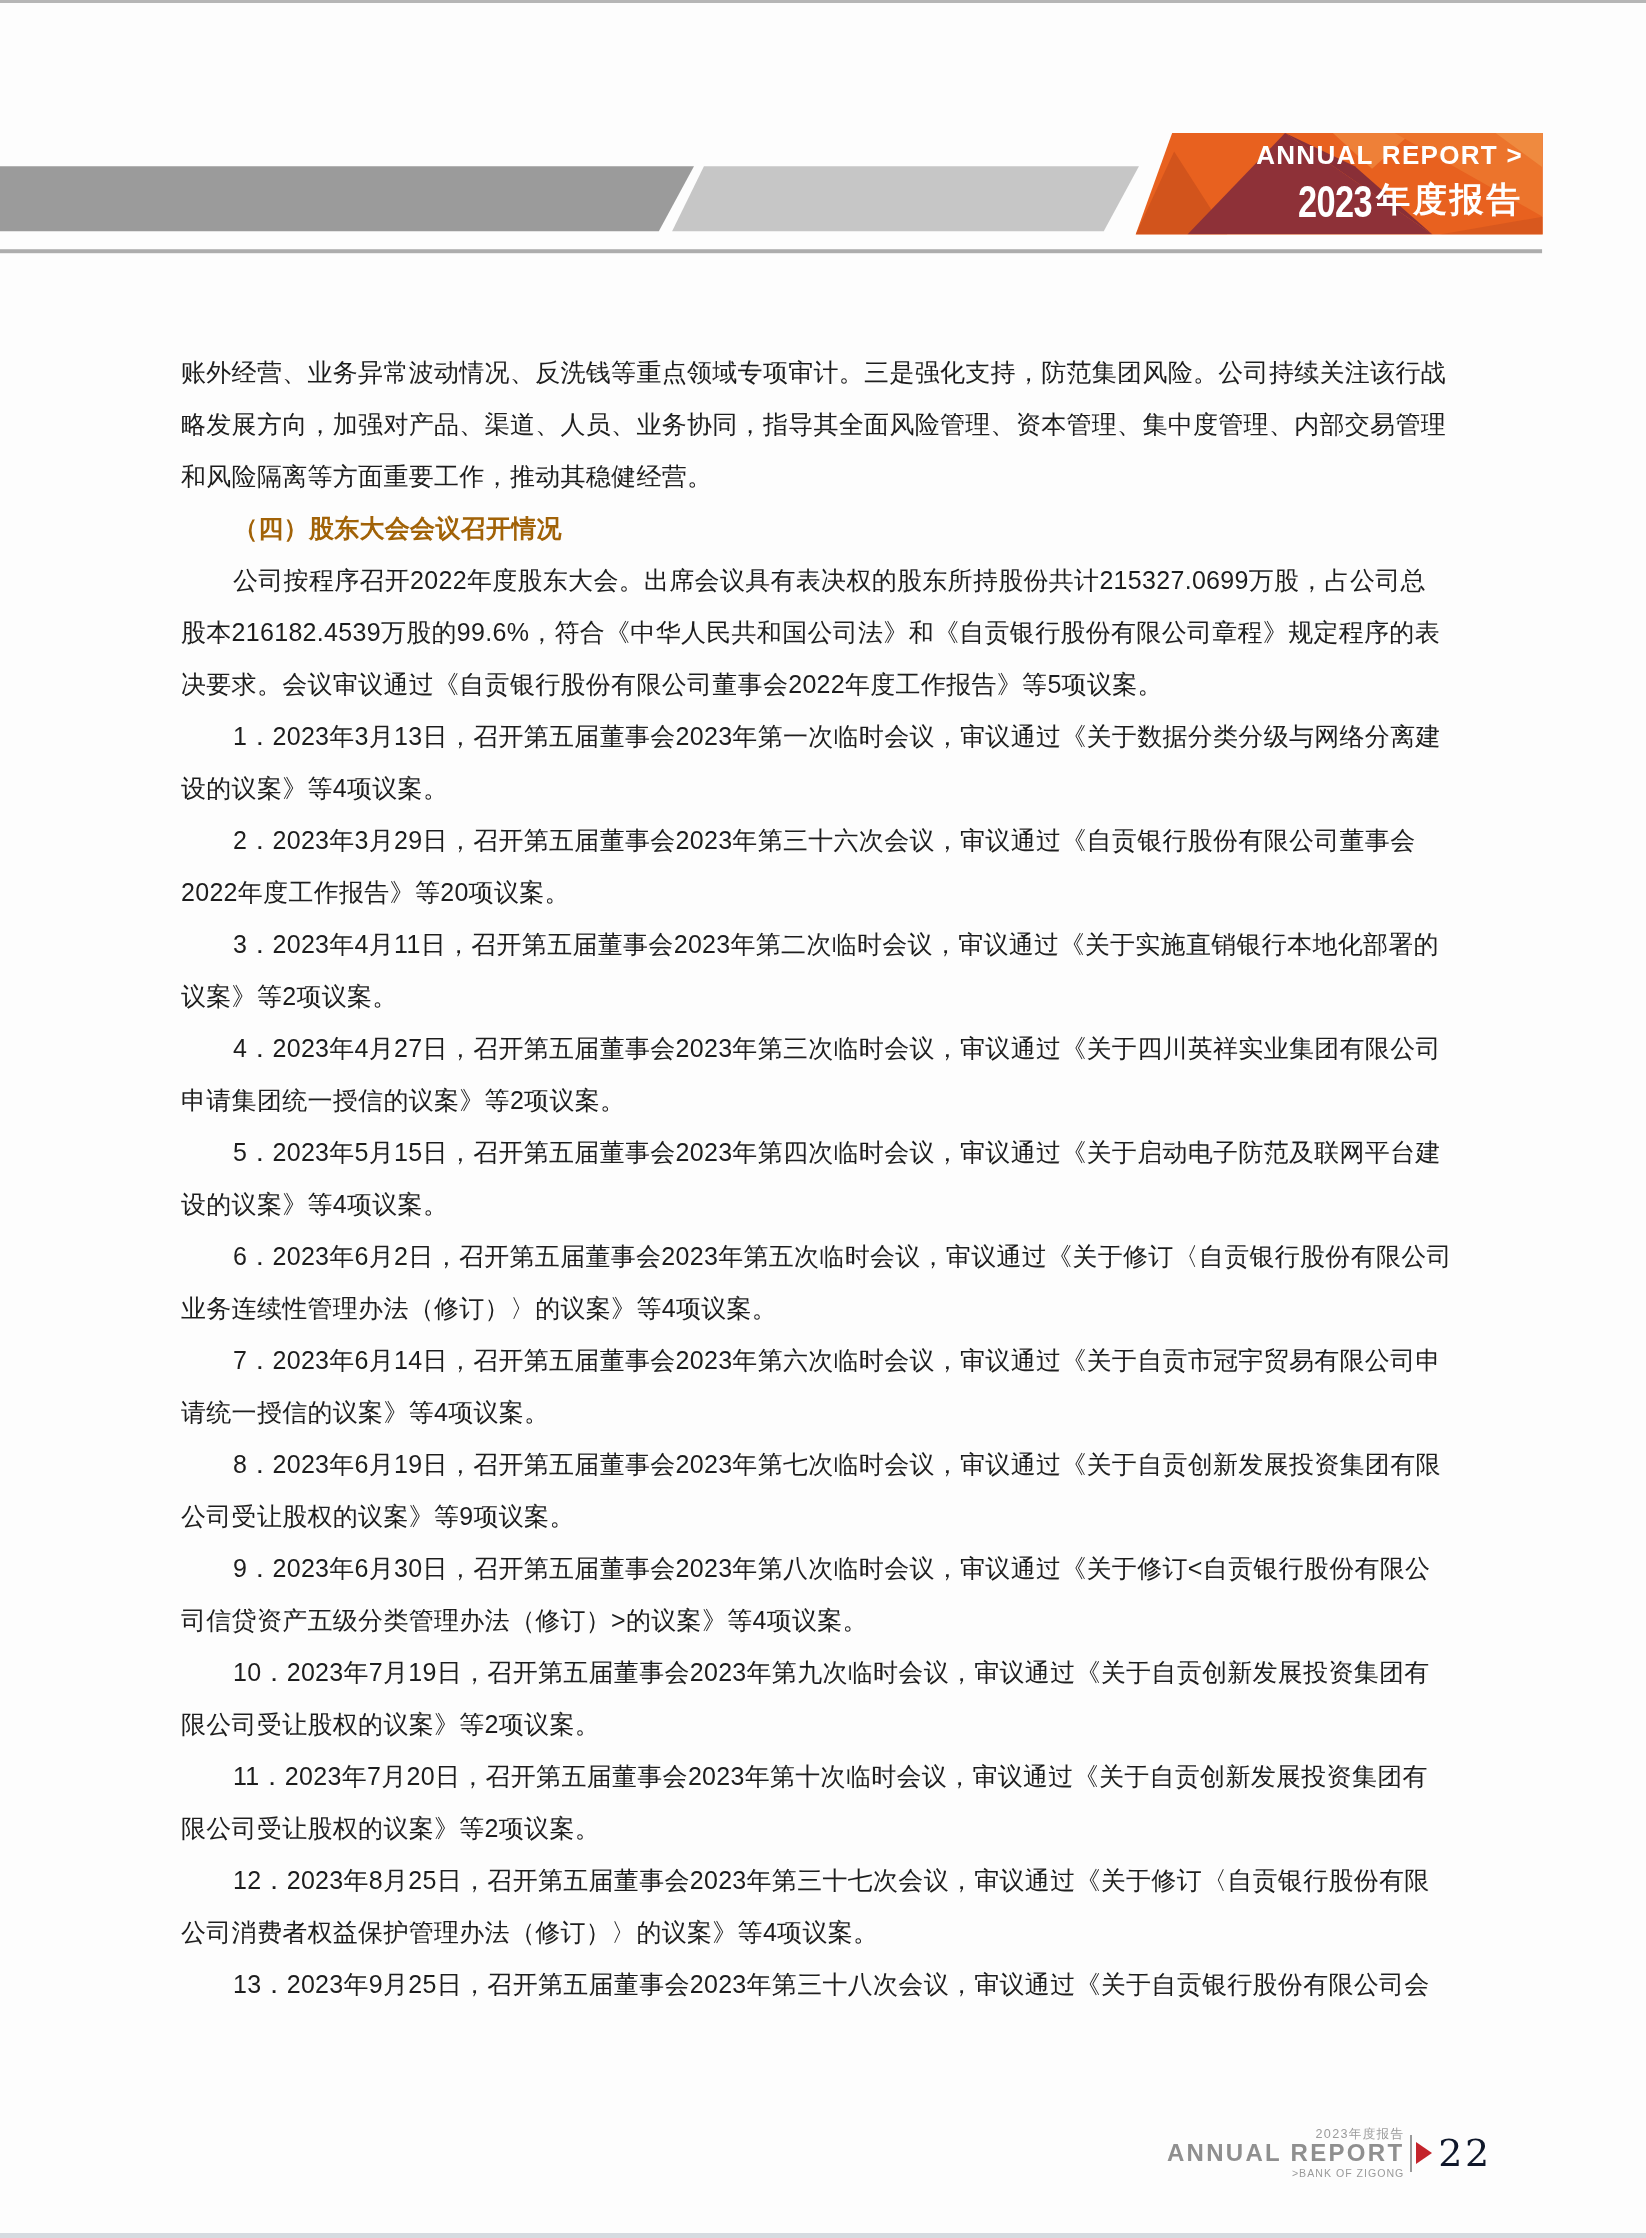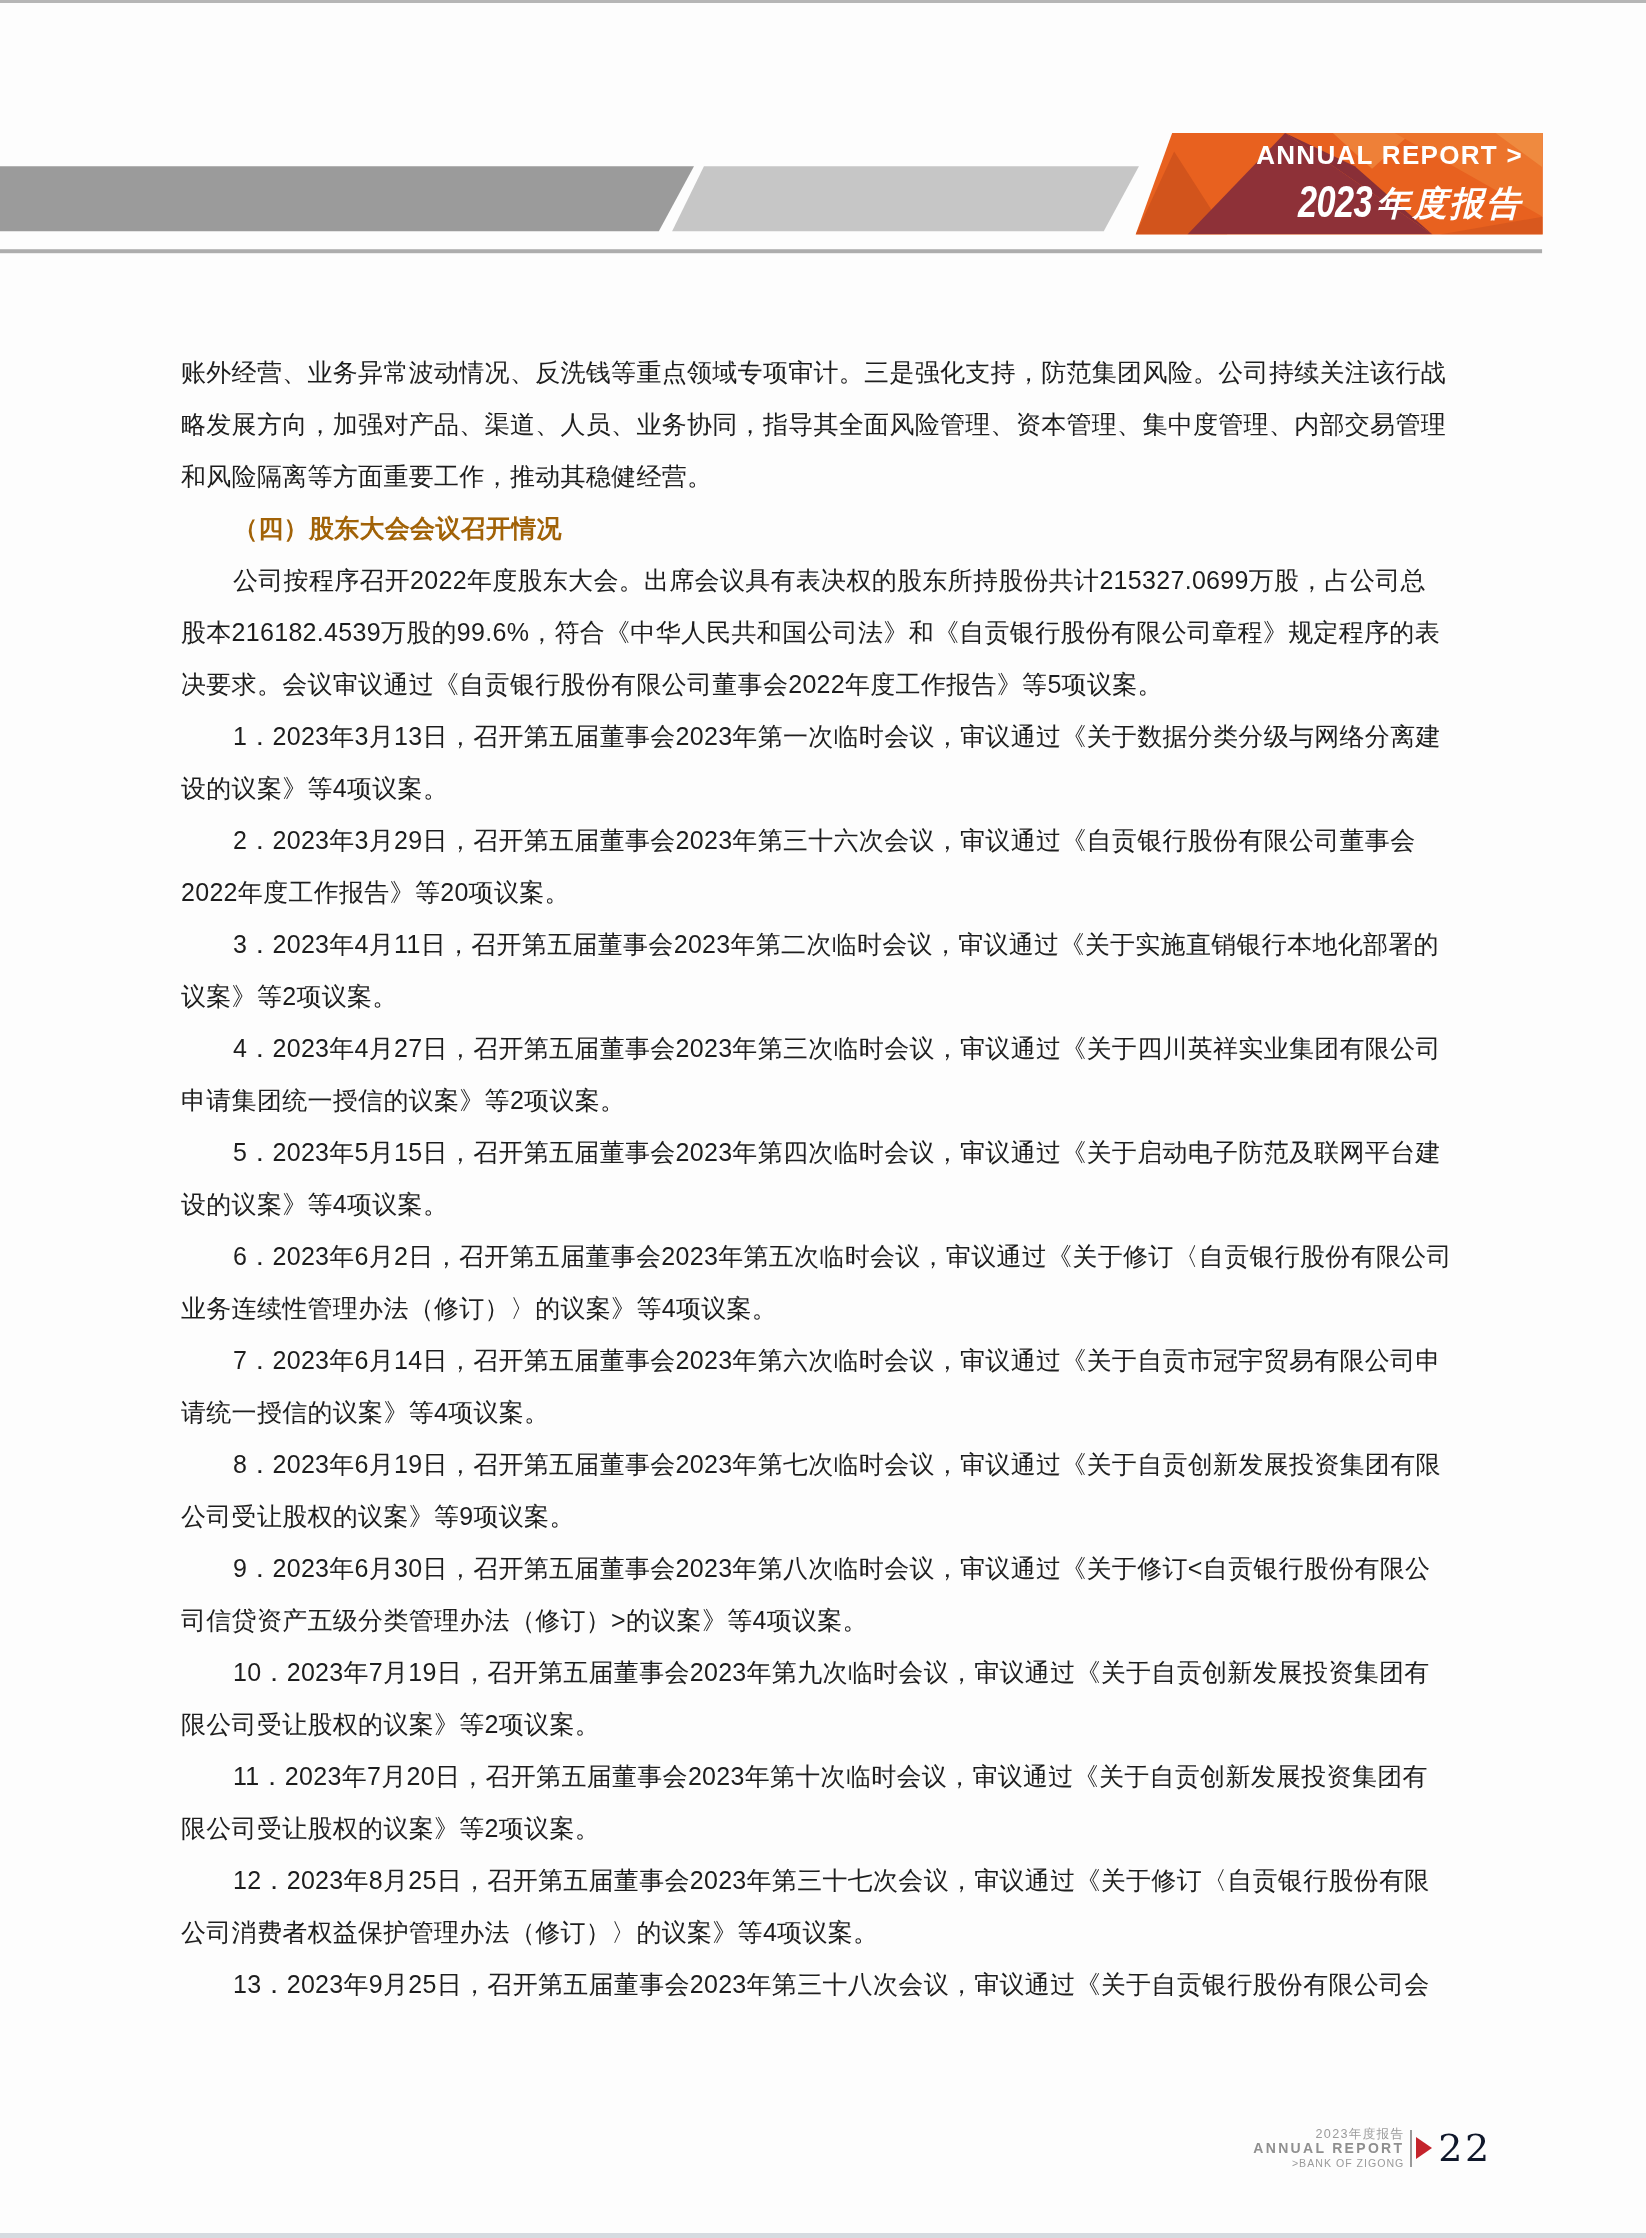--- a/index.html
+++ b/index.html
@@ -14,21 +14,21 @@
   .bottom-edge{position:absolute;bottom:0;left:0;width:1647px;height:6px;background:#d6dbe0;}
 
   
   .banner-svg{position:absolute;top:0;left:0;}
   .banner-text{
     position:absolute;top:135px;right:124px;height:97px;width:425px;
     display:flex;flex-direction:column;align-items:flex-end;justify-content:center;
     color:#ffffff;z-index:2;
   }
   .annual-label{font-size:26px;font-weight:bold;letter-spacing:1.3px;margin-bottom:5.3px;}
-  .year-line{display:flex;align-items:flex-end;font-style:italic;}
+  .year-line{display:flex;align-items:flex-start;}
   .yr-num{font-size:44px;font-weight:bold;display:inline-block;transform:scaleX(0.78);transform-origin:right bottom;letter-spacing:-0.7px;}
   .yr-cjk{font-size:34px;font-weight:bold;margin-left:4px;letter-spacing:2.7px;}
 
   
   .body-text{
     position:absolute;left:181px;top:346px;width:1282px;
     color:#1d1d1d;
   }
   .line{
     height:52px;line-height:52px;
@@ -38,21 +38,21 @@
   .line.indent{padding-left:52px;}
   .line.bold{font-weight:bold;color:#a16207;}
 
   
   .footer{
     position:absolute;top:2128px;right:155px;
     display:flex;align-items:center;
   }
   .f-text{text-align:right;line-height:1;color:#9a9a9a;}
   .f-cjk{font-size:12.6px;letter-spacing:1.3px;margin-bottom:0;}
-  .f-en{font-size:14px;font-weight:bold;color:#8f8f8f;letter-spacing:2.3px;}
+  .f-en{font-size:24px;font-weight:bold;color:#8f8f8f;letter-spacing:2.3px;}
   .f-bank{font-size:10.6px;letter-spacing:1px;margin-top:3px;}
   .f-bar{width:2px;height:37px;background:#9a9a9a;margin-left:6px;}
   .f-tri{
     width:0;height:0;margin-left:3.3px;
     border-top:11.3px solid transparent;
     border-bottom:11.3px solid transparent;
     border-left:16px solid #C4232B;
   }
   .f-page{
     font-family:"DejaVu Serif","Liberation Serif",serif;

